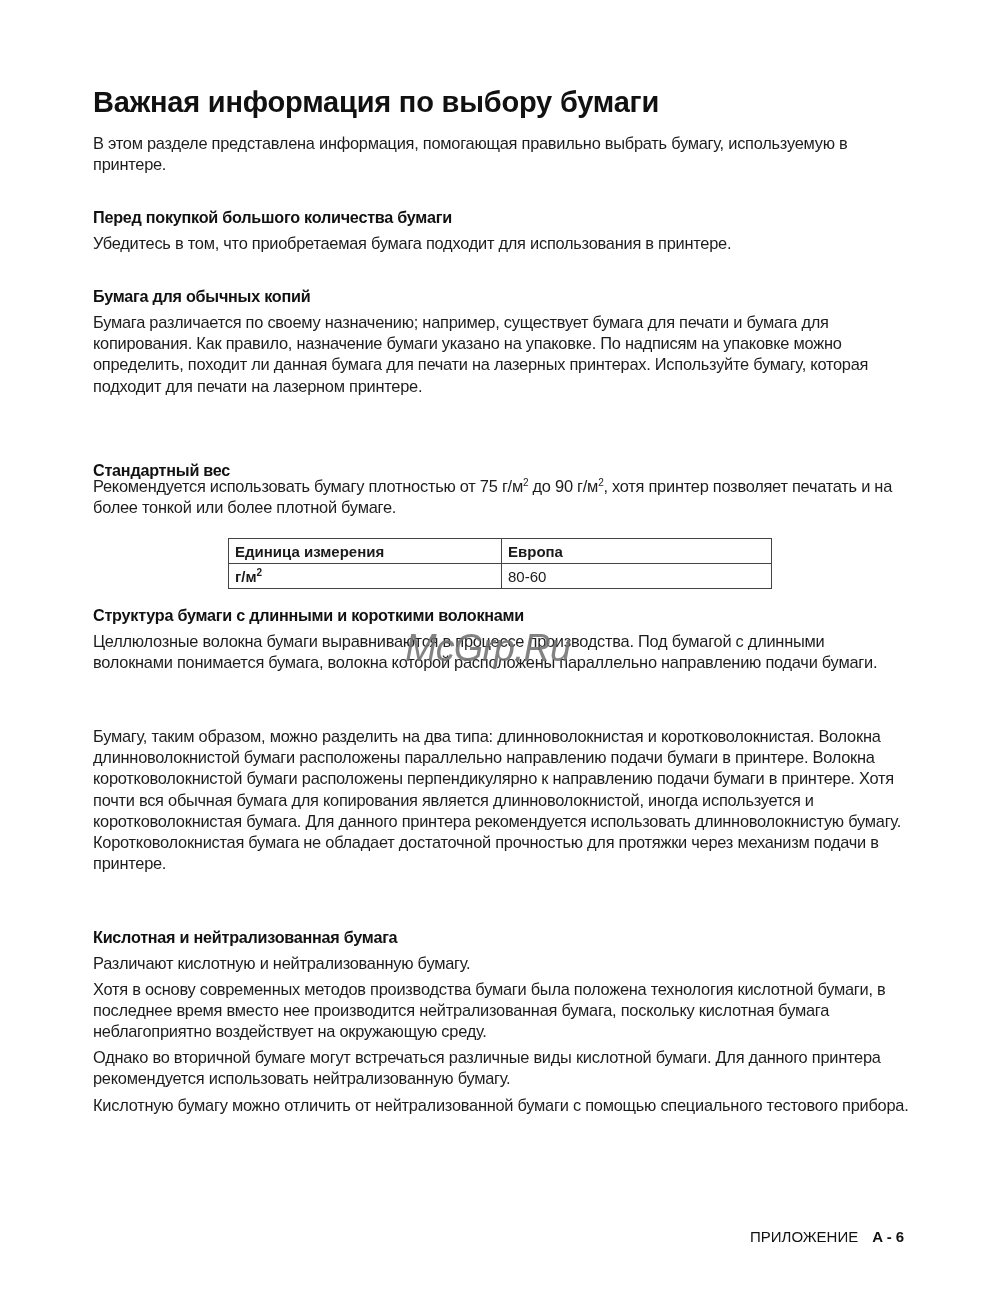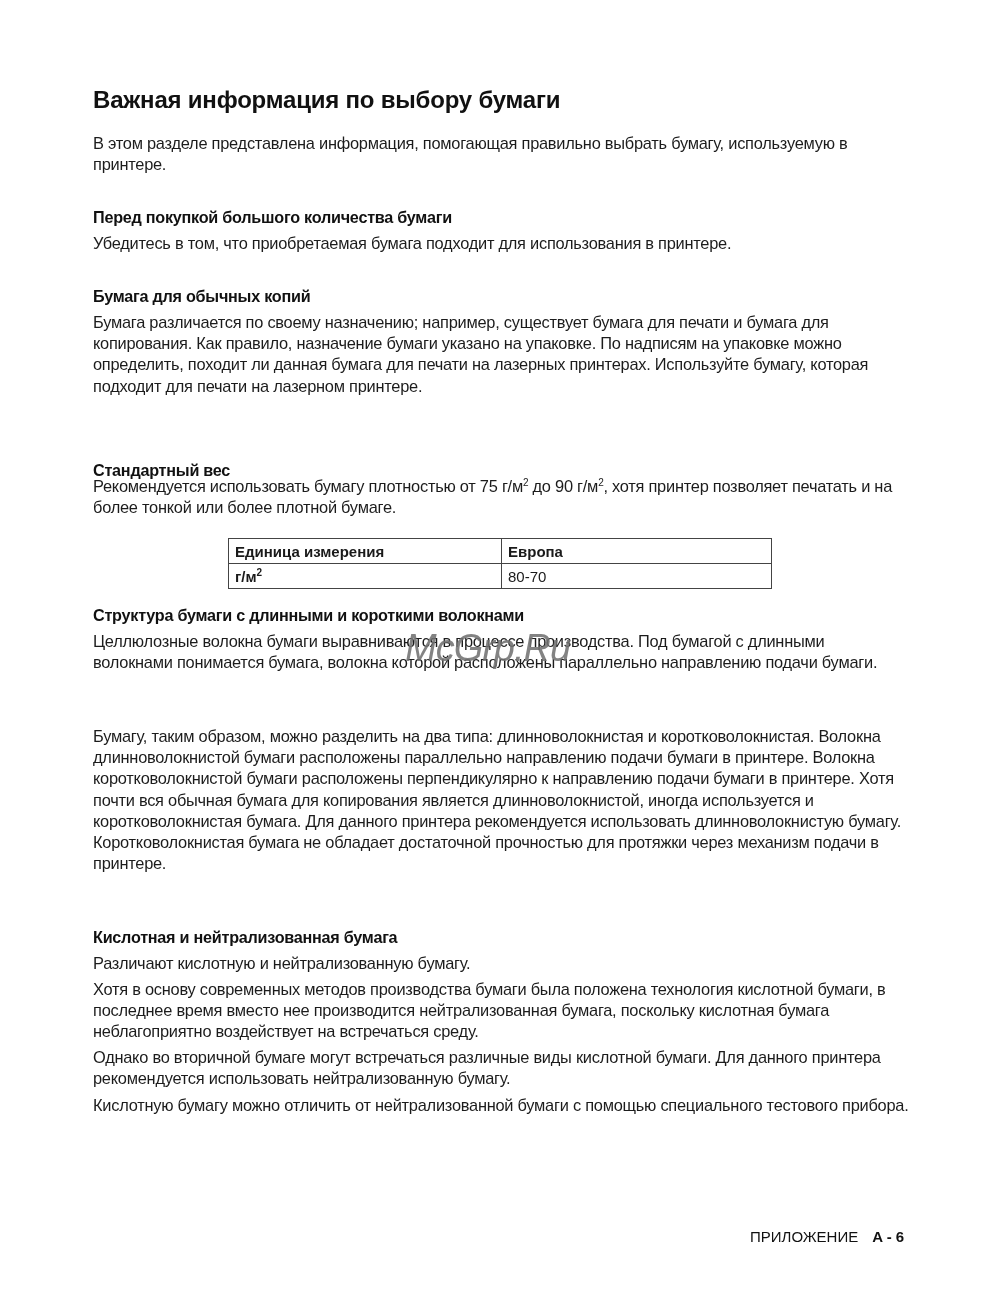--- a/index.html
+++ b/index.html
@@ -1,19 +1,19 @@
 <!DOCTYPE html>
 <html><head>
 <meta charset="utf-8">
 <style>
   html, body { margin: 0; padding: 0; background: #ffffff; }
   body { width: 1000px; height: 1294px; position: relative; overflow: hidden;
          font-family: "Liberation Sans", "DejaVu Sans", sans-serif; color: #1a1a1a; }
   .page { position: absolute; left: 93px; top: 0; width: 820px; }
-  h1 { position: absolute; top: 86px; left: 0; margin: 0; font-size: 24px; font-weight: bold; letter-spacing: -0.2px; white-space: nowrap; color: #111; }
+  h1 { position: absolute; top: 86px; left: 0; margin: 0; font-size: 29px; font-weight: bold; letter-spacing: -0.2px; white-space: nowrap; color: #111; }
   .p { position: absolute; left: 0; margin: 0; font-size: 16.4px; line-height: 21.2px; letter-spacing: -0.25px; color: #1c1c1c; }
   .h2 { position: absolute; left: 0; margin: 0; font-size: 16.2px; font-weight: bold; letter-spacing: -0.25px; color: #111; white-space: nowrap; }
   sup { font-size: 10px; line-height: 0; vertical-align: 6px; }
   table.weights { position: absolute; left: 135px; top: 538px; width: 544px; border-collapse: collapse; font-size: 15px; padding-left: 30px; }
   table.weights td { border: 1.5px solid #444; height: 24px; padding: 0 6px; vertical-align: middle; }
   table.weights td.c1 { width: 260px; }
   table.weights .hd { font-weight: bold; }
   .watermark { position: absolute; left: 405px; top: 627px; font-size: 38px; font-style: italic; color: #737373; opacity: 0.88; letter-spacing: -1px; white-space: nowrap; text-align: right; }
   .footer { position: absolute; top: 1228px; left: 750px; font-size: 15px; white-space: nowrap; color: #111; }
   .footer .pg { font-weight: bold; margin-left: 14px; }
@@ -40,32 +40,32 @@
   </p>
 
   <table class="weights">
     <tbody>
         <tr>
       <td class="c1 hd">Единица измерения</td>
       <td class="hd">Европа</td>
     </tr>
     <tr>
       <td class="c1 hd"><span>г/м</span><sup>2</sup></td>
-      <td>80-70</td>
+      <td>80-60</td>
     </tr>
   </tbody>
     </table>
 
   <div class="h2" style="top:606px;">Структура бумаги с длинными и короткими волокнами</div>
   <p class="p" style="top:631px;width:790px;">Целлюлозные волокна бумаги выравниваются в процессе производства. Под бумагой с длинными волокнами понимается бумага, волокна которой расположены параллельно направлению подачи бумаги.</p>
   <p class="p" style="top:726px;width:820px;">Бумагу, таким образом, можно разделить на два типа: длинноволокнистая и коротковолокнистая. Волокна длинноволокнистой бумаги расположены параллельно направлению подачи бумаги в принтере. Волокна коротковолокнистой бумаги расположены перпендикулярно к направлению подачи бумаги в принтере. Хотя почти вся обычная бумага для копирования является длинноволокнистой, иногда используется и коротковолокнистая бумага. Для данного принтера рекомендуется использовать длинноволокнистую бумагу. Коротковолокнистая бумага не обладает достаточной прочностью для протяжки через механизм подачи в принтере.</p>
 
   <div class="h2" style="top:928px;">Кислотная и нейтрализованная бумага</div>
   <p class="p" style="top:953px;width:820px;">Различают кислотную и нейтрализованную бумагу.</p>
-  <p class="p" style="top:979px;width:820px;">Хотя в основу современных методов производства бумаги была положена технология кислотной бумаги, в последнее время вместо нее производится нейтрализованная бумага, поскольку кислотная бумага неблагоприятно воздействует на встречаться среду.</p>
+  <p class="p" style="top:979px;width:820px;">Хотя в основу современных методов производства бумаги была положена технология кислотной бумаги, в последнее время вместо нее производится нейтрализованная бумага, поскольку кислотная бумага неблагоприятно воздействует на окружающую среду.</p>
   <p class="p" style="top:1047px;width:800px;">Однако во вторичной бумаге могут встречаться различные виды кислотной бумаги. Для данного принтера рекомендуется использовать нейтрализованную бумагу.</p>
   <p class="p" style="top:1095px;width:820px;">Кислотную бумагу можно отличить от нейтрализованной бумаги с помощью специального тестового прибора.</p>
 </div>
 
 <div class="watermark">McGrp.Ru</div>
 
 <div class="footer">
   <span>ПРИЛОЖЕНИЕ</span><span class="pg">A - 6</span>
 </div>
 

